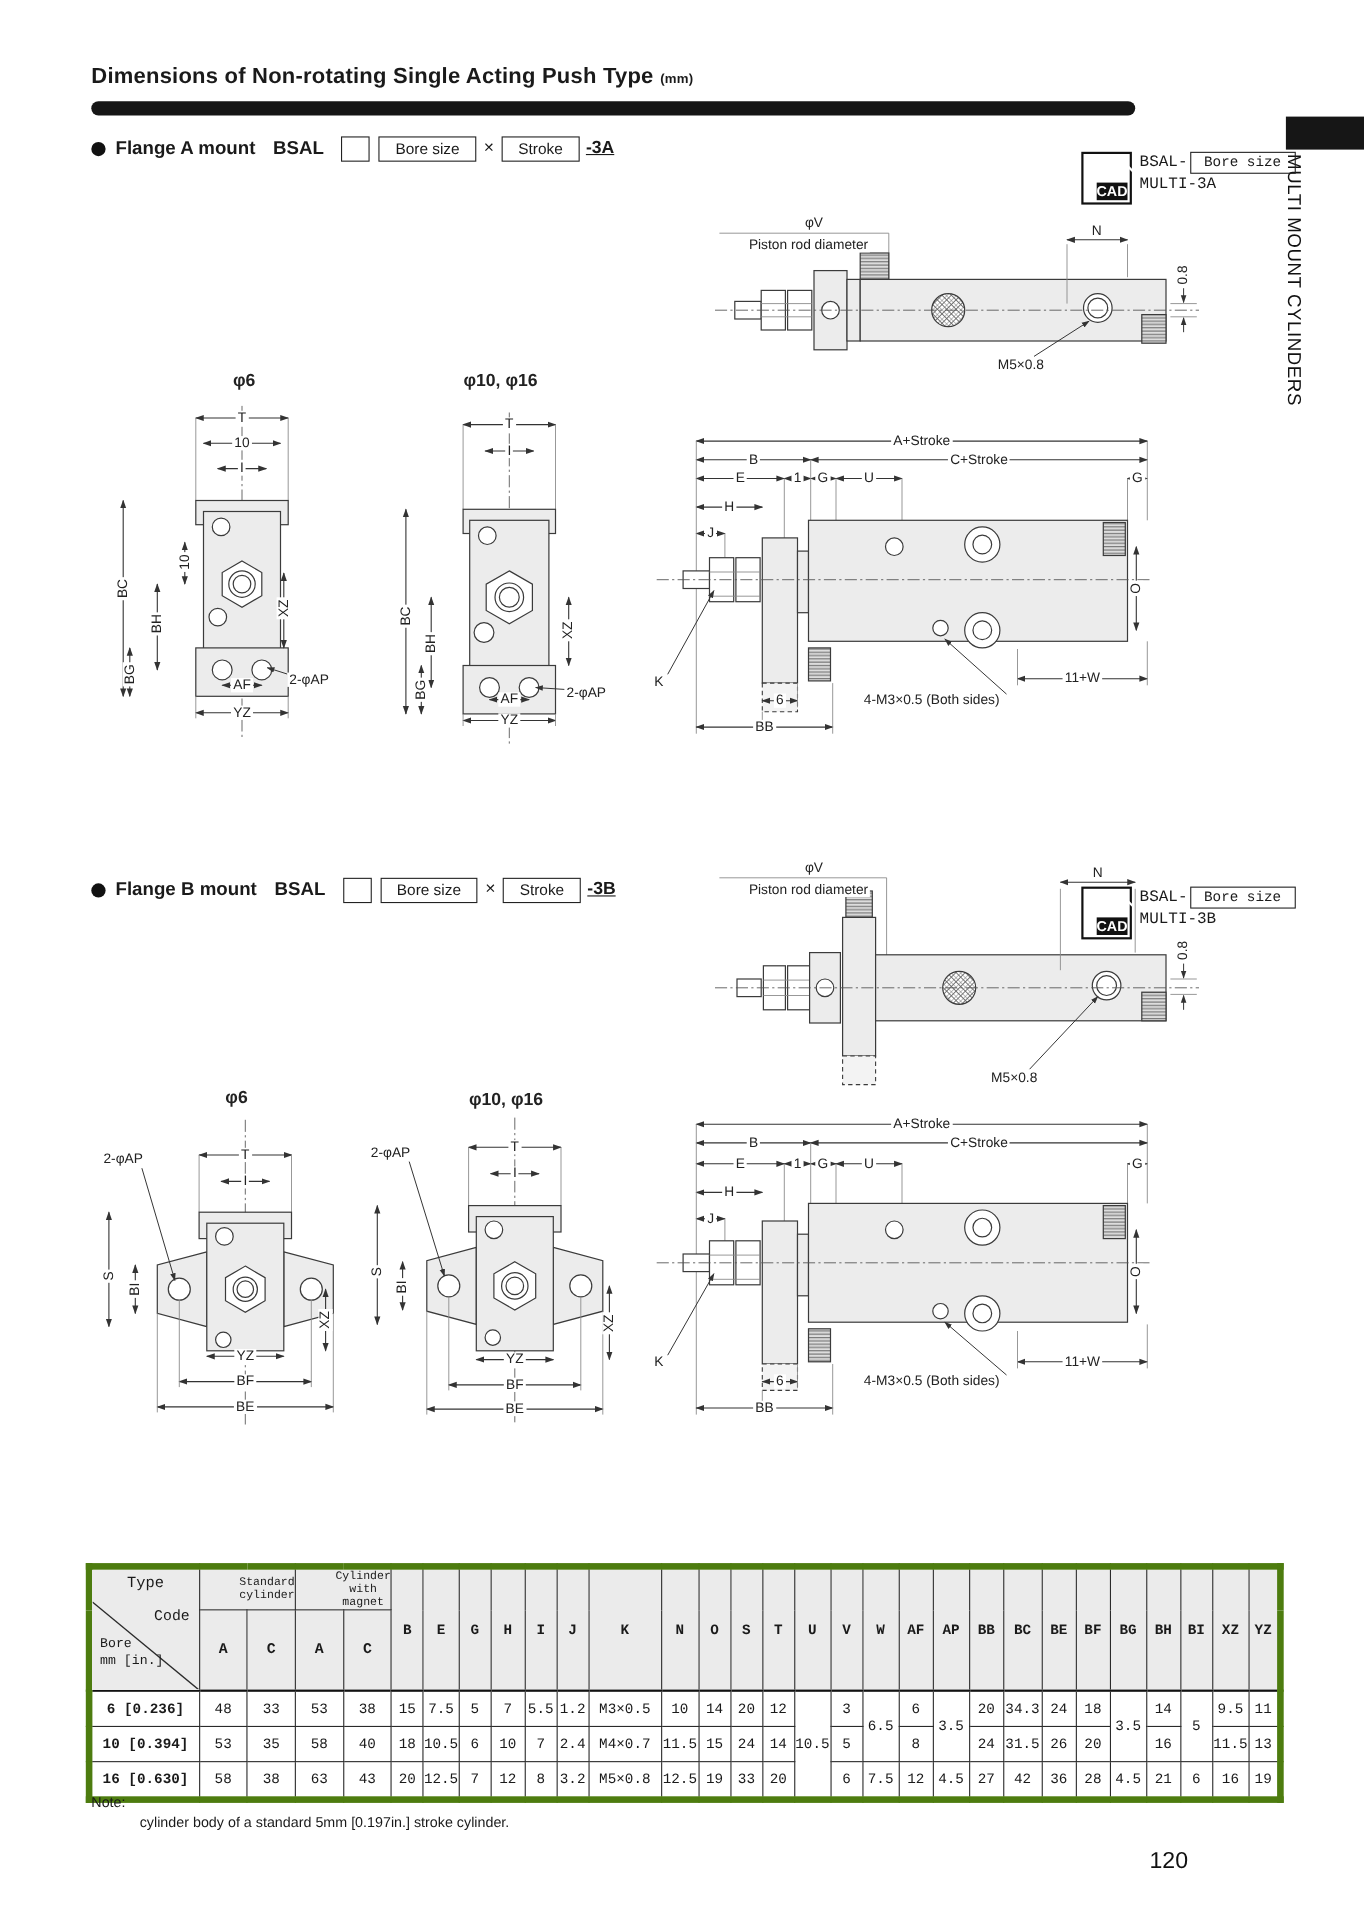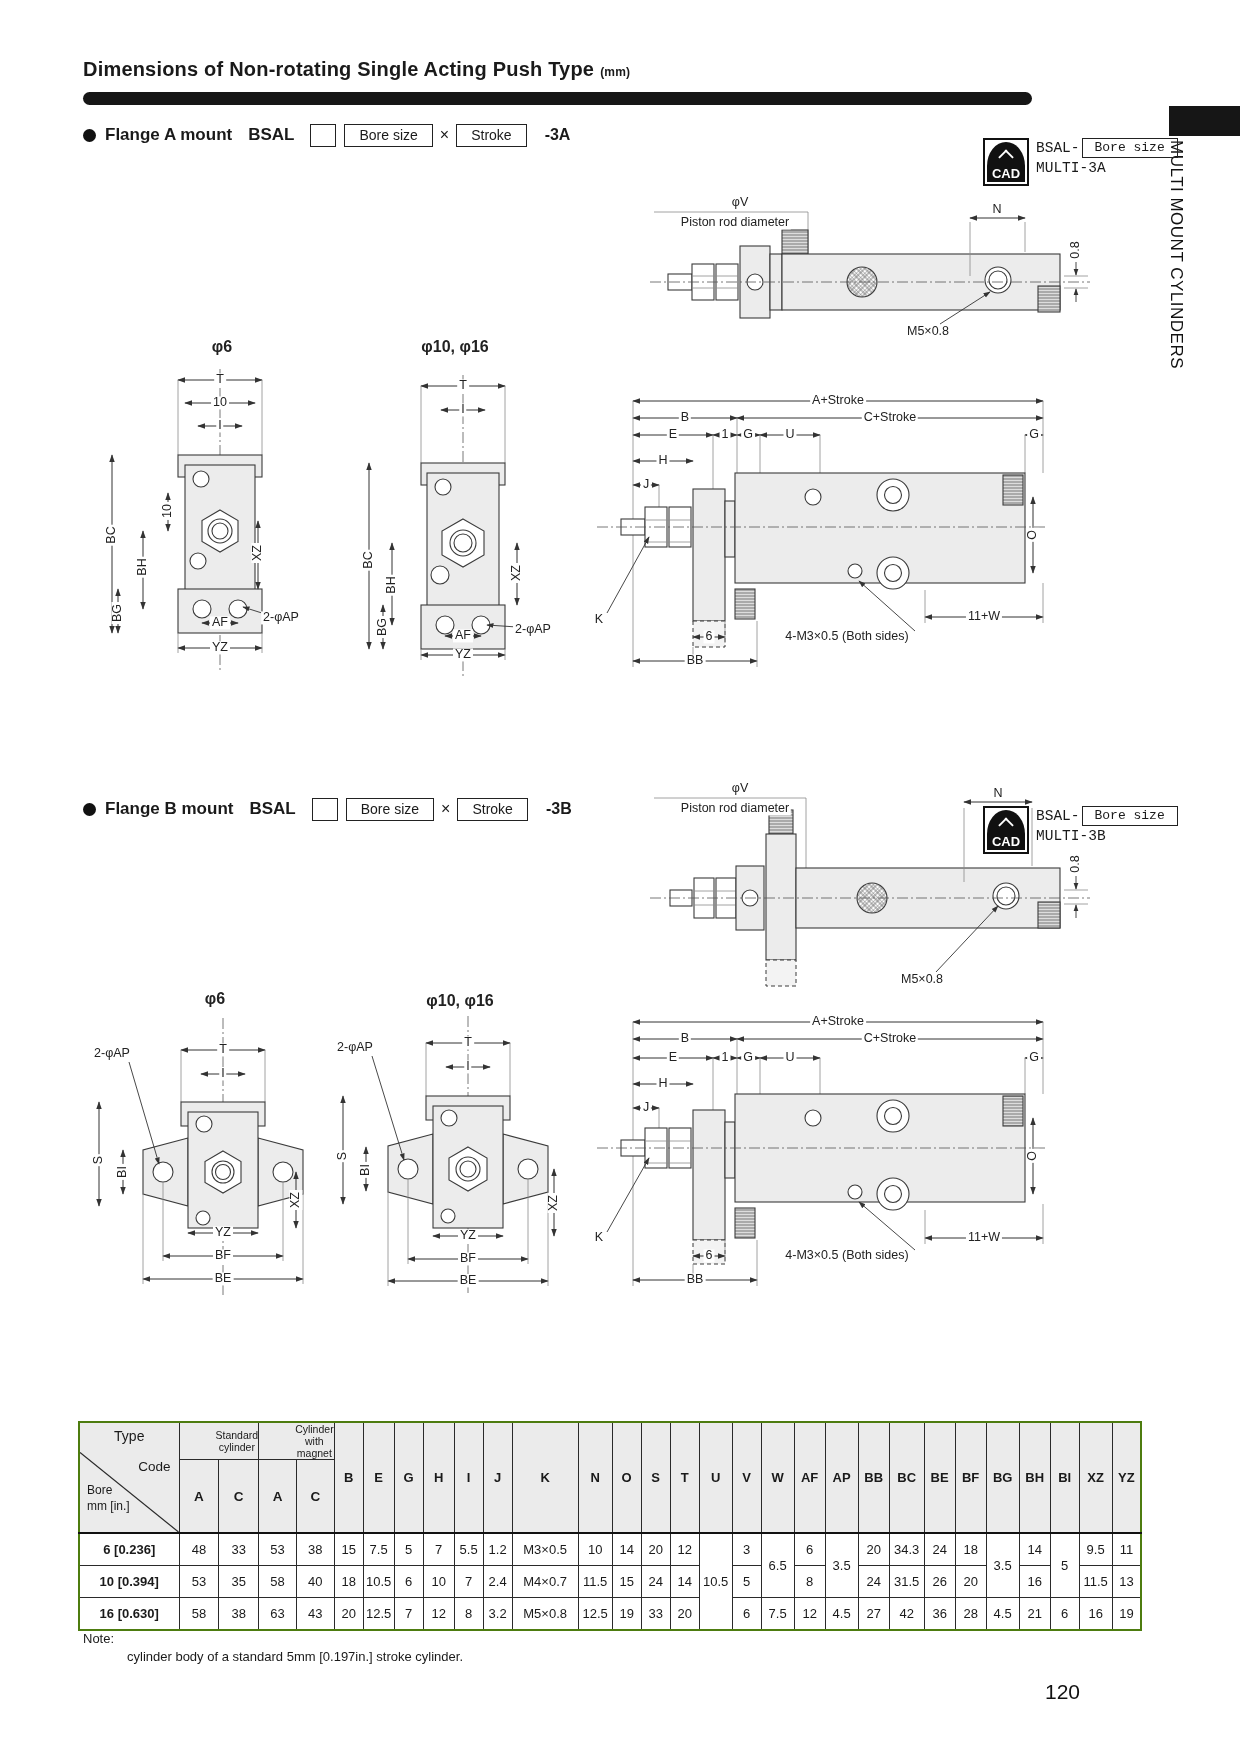--- a/index.html
+++ b/index.html
@@ -18,25 +18,25 @@
 
   
   .sec-header{position:absolute;display:flex;align-items:center;height:26px;}
   .sec-bullet{width:13px;height:13px;border-radius:50%;background:#111;margin-right:9px;}
   .sec-name{font-size:17px;font-weight:bold;margin-right:16px;}
   .sec-model{font-size:17px;font-weight:bold;margin-right:12px;}
   .code-box{border:1.5px solid #222;font-size:14px;padding:1px 14px;min-width:10px;text-align:center;
             height:19px;line-height:19px;margin:0 4px;background:#fff;}
   .code-box.blank{padding:1px 2px;width:20px;}
   .times{font-size:16px;margin:0 3px;}
-  .sec-suffix{font-size:16px;font-weight:bold;margin-left:14px;}
+  .sec-suffix{font-size:16px;font-weight:bold;margin-left:2px;text-decoration:underline;}
 
   
   .cad-badge{position:absolute;display:flex;align-items:flex-start;}
-  .cad-logo{width:42px;height:44px;border:2px solid #111;background:#fff;display:flex;flex-direction:column;position:relative;}
+  .cad-logo{width:42px;height:44px;border:2px solid #111;background:#fff;display:flex;flex-direction:column;position:relative;align-items:flex-end;}
   .cad-dome{flex:1;margin:2px 2px 0;background:#111;border-radius:50% 50% 0 0 / 100% 100% 0 0;position:relative;}
   .cad-dome::after{content:"";position:absolute;left:50%;top:55%;width:9px;height:9px;border:2px solid #fff;
                    border-bottom:none;border-right:none;transform:translate(-50%,-30%) rotate(45deg);}
   .cad-text{background:#111;color:#fff;font-weight:bold;font-size:13px;text-align:center;line-height:16px;margin:0 2px 2px;}
   .cad-lines{margin-left:7px;font-size:14.5px;line-height:20px;font-family:Liberation Mono, monospace;}
   .cad-l1{display:flex;align-items:center;}
   .cad-box{border:1.2px solid #222;font-size:13px;padding:0 12px;height:18px;line-height:18px;margin-left:2px;}
 
   
   .dwg{position:absolute;}
@@ -50,21 +50,21 @@
   svg .d{stroke:#333;stroke-width:1;fill:none;}
   svg .e{stroke:#8a8a8a;stroke-width:.8;fill:none;}
   svg .c{stroke:#555;stroke-width:.8;fill:none;stroke-dasharray:11 3 2 3;}
   svg .l{stroke:#333;stroke-width:.9;fill:none;}
   svg .h{fill:url(#hx);stroke:#3b3b3b;stroke-width:1.1;}
   svg .k{fill:url(#kn);stroke:#3b3b3b;stroke-width:1.1;}
   svg .dsh{fill:#f3f3f3;stroke:#3b3b3b;stroke-width:1;stroke-dasharray:4 3;}
 
   
   .dim-table{position:absolute;left:78px;top:1421px;border-collapse:collapse;table-layout:fixed;
-             border:2px solid #4d7c0f;font-family:Liberation Sans, sans-serif;}
+             border:6px solid #4d7c0f;font-family:Liberation Mono, monospace;}
   .dim-table th,.dim-table td{border:1px solid #2a2a2a;text-align:center;padding:0;overflow:hidden;
                               font-weight:normal;background:#fff;}
   .dim-table thead th{background:#ebebeb;}
   .dim-table .grp{font-size:10.5px;height:30px;padding-left:36px;}
   .dim-table .lt{font-size:13px;font-weight:bold;}
   .dim-table .sub{font-size:13.5px;font-weight:bold;height:72px;}
   .dim-table .hb{border-bottom:2px solid #111;}
   .dim-table tbody td{font-size:13px;height:31px;}
   .dim-table tbody th.bore{font-size:13px;font-weight:bold;}
   .corner-cell{position:relative;}

